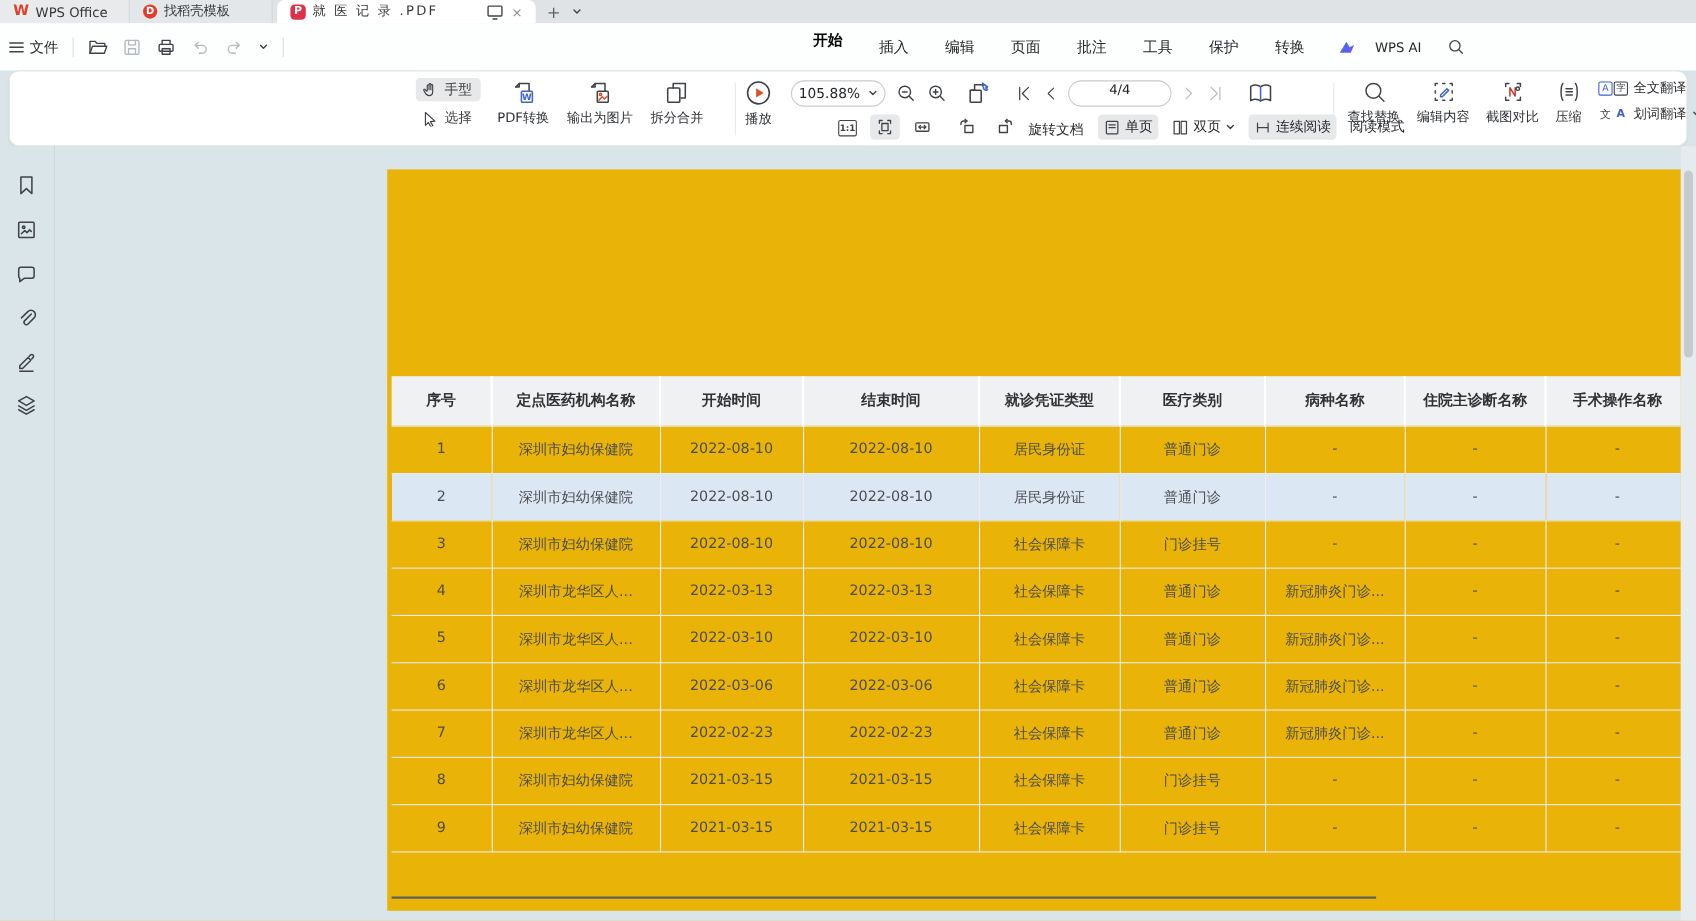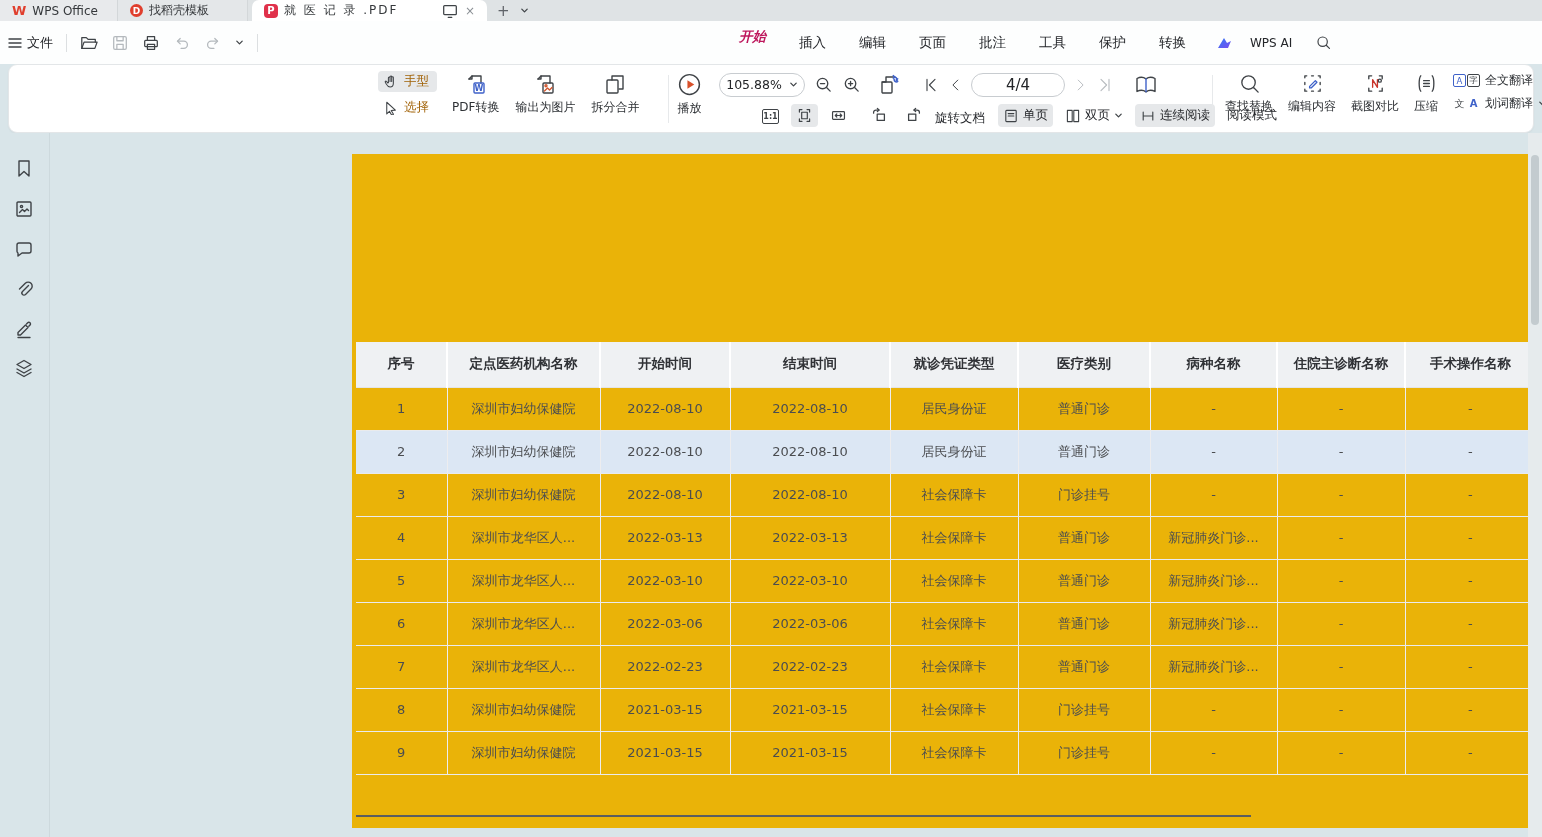--- a/index.html
+++ b/index.html
@@ -27,44 +27,44 @@
 
   
   .menubar { position:absolute; left:0; top:21px; width:1542px; height:43px; background:#fdfefe; }
   .menu-left { position:absolute; left:8px; top:0; height:43px; display:flex; align-items:center; gap:13px; }
   .filebtn { display:flex; align-items:center; gap:5px; font-size:13px; color:#24262a; }
   .vdiv { width:1px; height:18px; background:#dcdfe1; }
   .mico { width:18px; height:18px; }
   .disabled .ico { stroke:#b4b9bd; }
   .ribbon { position:absolute; left:737px; top:0; height:43px; display:flex; align-items:center; gap:29px; }
   .rtab { font-size:13.5px; color:#24262a; padding:11px 2px; cursor:default; }
-  .rtab.active { color:#be185d; font-weight:bold; border-bottom:3px solid #c7271f; padding-bottom:20px;font-style:italic; }
+  .rtab.active { color:#000000; font-weight:bold; border-bottom:3px solid #c7271f; padding-bottom:20px; }
   .wpsai { display:flex; align-items:center; gap:17px; font-size:12px; color:#24262a; }
 
   
   .panel { position:absolute; left:8px; top:64px; width:1526px; height:69px; background:#fff;
     border:1px solid #e3e6e8; border-radius:9px; box-shadow:0 1px 2px rgba(0,0,0,.04); }
   .pill { background:#e6e8ea; border-radius:4px; }
   .tcol { display:flex; flex-direction:column; align-items:center; gap:3px; font-size:12px; color:#2d3034; }
   .tcol .lbl { white-space:nowrap; }
   .chev { width:9px; height:9px; }
 
   .grp-tools { position:absolute; left:369px; top:6px; display:flex; flex-direction:column; gap:5px; }
-  .toolrow { display:flex; align-items:center; gap:6px; font-size:12.5px; color:#a16207; padding:2px 8px 2px 5px; }
+  .toolrow { display:flex; align-items:center; gap:6px; font-size:12.5px; color:#404040; padding:2px 8px 2px 5px; }
 
   .grp-convert { position:absolute; left:443px; top:7px; display:flex; gap:16px; }
   .pdiv { position:absolute; top:10px; width:1px; height:48px; background:#e7e9eb; }
 
   .grp-play { position:absolute; left:668px; top:7px; }
 
   .viewtop { position:absolute; left:710px; top:7px; height:25px; display:flex; align-items:center; gap:9px; }
   .combo { width:86px; height:24px; border:1px solid #c8ccd0; border-radius:12px; display:flex;
     align-items:center; justify-content:center; gap:7px; font-size:12.5px; color:#232528; }
   .pageinput { width:94px; height:24px; border:1px solid #c8ccd0; border-radius:12px; display:flex;
-    align-items:center; justify-content:center; font-size:15px; color:#232528; }
+    justify-content:center; font-size:12px; color:#232528; }
   .navdis .ico { stroke:#b7bbbf; }
   .viewbot { position:absolute; left:748px; top:38px; height:24px; display:flex; align-items:flex-end; gap:7px;
     font-size:12.5px; color:#24262a; }
   .vbtn { display:flex; align-items:center; gap:4px; padding:3px 5px; border-radius:4px; white-space:nowrap; }
   .onetoone { width:17px; height:15px; border:1.2px solid #3f4347; border-radius:2px; font-size:8px;
     display:flex; align-items:center; justify-content:center; color:#3f4347; font-weight:bold; }
 
   .grp-right { position:absolute; left:1216px; top:7px; display:flex; gap:15px; align-items:flex-start; }
   .rstack { display:flex; flex-direction:column; gap:6px; }
   .rrow { display:flex; align-items:center; gap:5px; font-size:12px; color:#2d3034; white-space:nowrap; }

